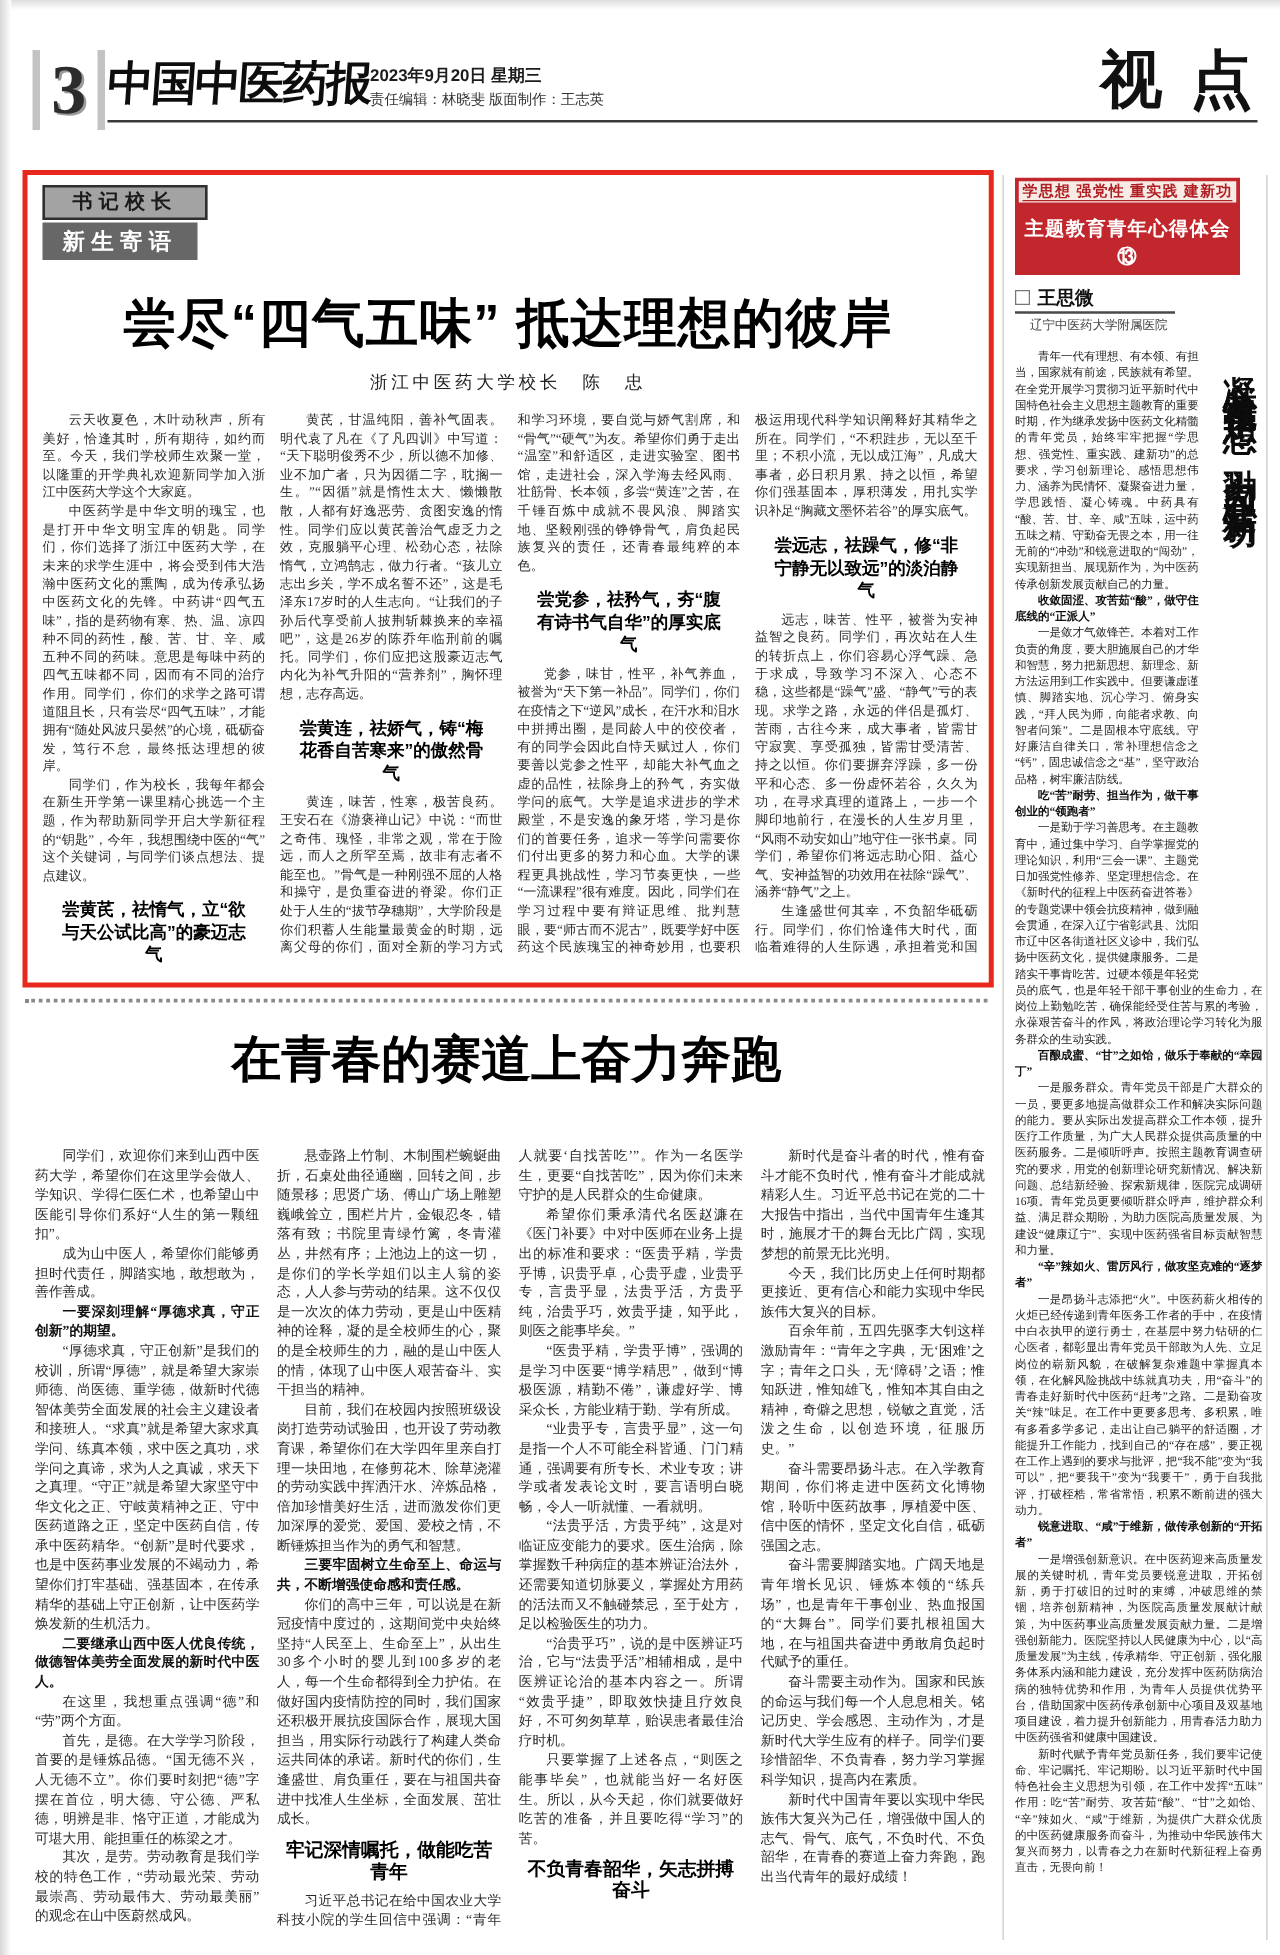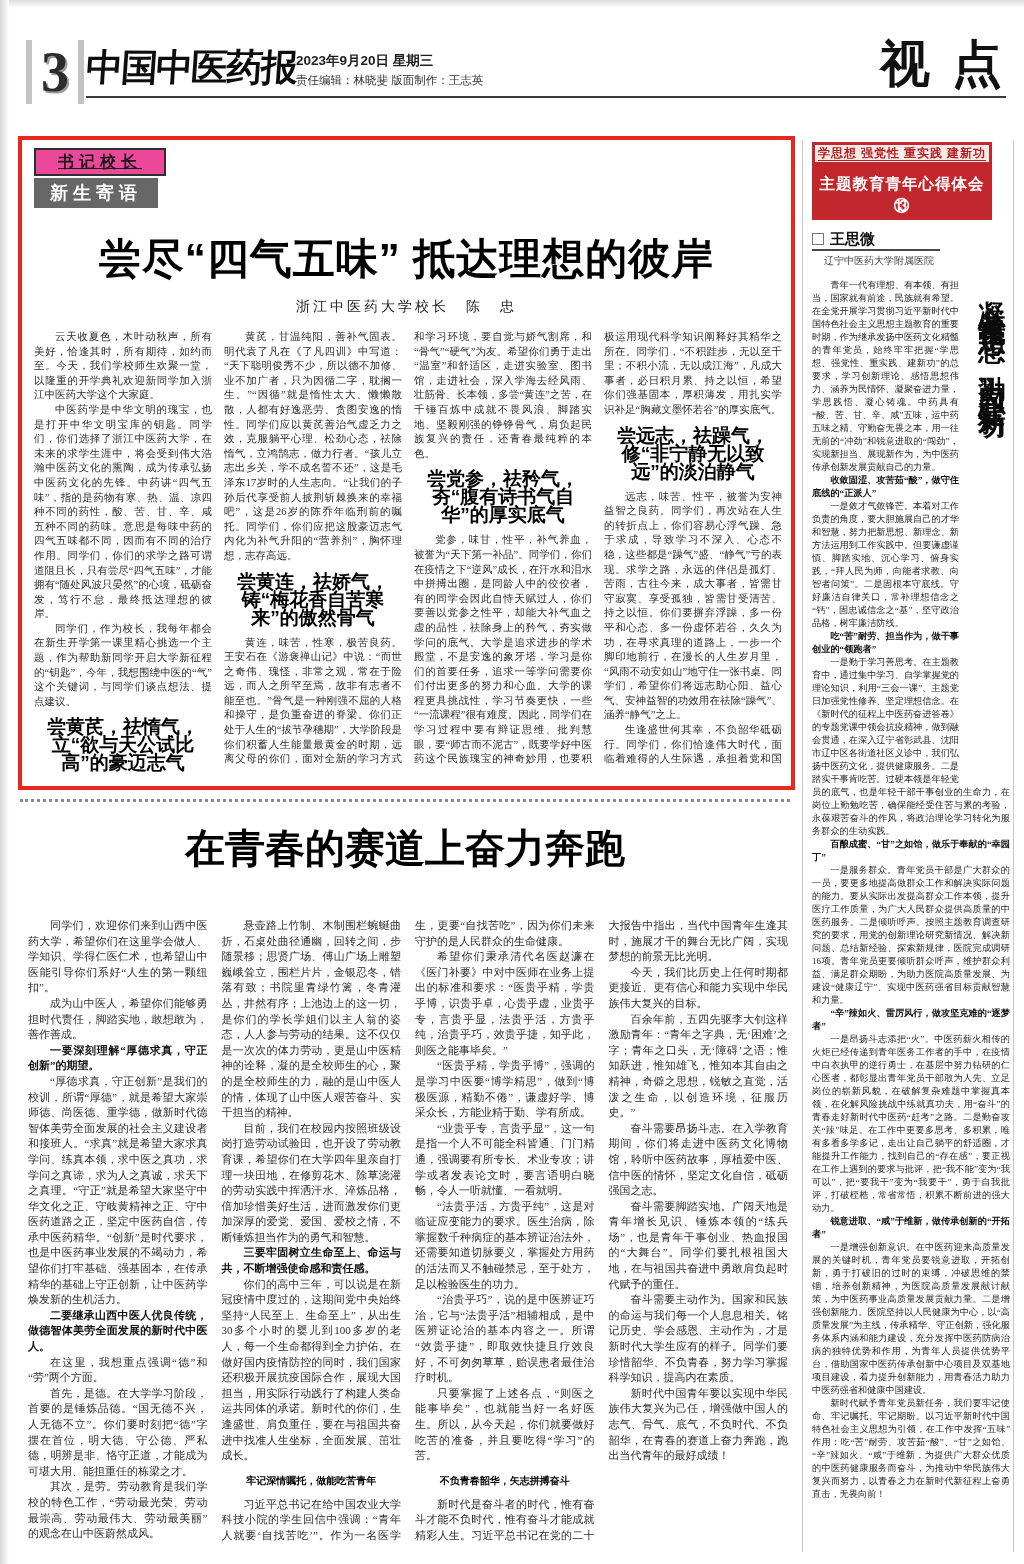--- a/index.html
+++ b/index.html
@@ -21,50 +21,50 @@
   .m-date{position:absolute;left:296px;top:52px;font:bold 13.5px/18px "Liberation Sans",sans-serif;color:#1c1c1c;white-space:nowrap;}
   .m-editors{position:absolute;left:296px;top:72px;font:11.5px/16px "Liberation Sans",sans-serif;color:#333;white-space:nowrap;}
   .section-title{position:absolute;left:880px;top:36px;
                  font:bold 50px/56px "Liberation Sans",sans-serif;color:#111;
                  letter-spacing:22px;white-space:nowrap;}
   .header-rule{position:absolute;left:86px;top:96px;width:920px;border-top:2px solid #3a3a3a;}
 
   
   .red-box{position:absolute;left:18px;top:136px;width:769px;height:646px;
            border:4px solid #e8281e;background:#fff;}
-  .tag1{position:absolute;left:12px;top:8px;width:128px;height:24px;background:#ec4899;
+  .tag1{position:absolute;left:12px;top:8px;width:128px;height:24px;background:#a3a3a3;
         border:2px solid #2f2f2f;font:bold 16px/24px "Liberation Sans",sans-serif;
-        text-align:center;letter-spacing:5px;color:#1a1a1a;text-decoration:underline;}
+        text-align:center;letter-spacing:5px;color:#1a1a1a;}
   .tag2{position:absolute;left:12px;top:38px;width:124px;height:30px;background:#676767;
         color:#fff;font:bold 18px/30px "Liberation Serif",serif;text-align:center;letter-spacing:5px;}
   .t-headline{position:absolute;left:0;top:94px;width:100%;text-align:center;
               font:900 42px/50px "Liberation Sans",sans-serif;color:#000;letter-spacing:1px;white-space:nowrap;}
   .t-byline{position:absolute;left:0;top:158px;width:100%;text-align:center;
             font:14px/18px "Liberation Serif",serif;letter-spacing:3px;color:#222;}
   .t-body{position:absolute;left:12px;top:190px;width:748px;height:446px;
           column-count:4;column-gap:12px;column-fill:auto;overflow:hidden;
           font-size:10.5px;line-height:14.6px;text-align:justify;color:#2b2b2b;}
 
   
   .blk-p{margin:0;text-indent:2em;}
   .blk-hb{margin:0;text-indent:2em;font-weight:bold;color:#111;}
   .blk-hc{font-family:"Liberation Sans",sans-serif;font-weight:bold;color:#000;
-          text-align:center;text-indent:0;margin:9px 13px;font-size:19px;line-height:18px;}
+          text-align:center;text-indent:0;margin:9px 13px;font-size:14px;line-height:18px;}
 
   .dotted-rule{position:absolute;left:20px;top:799px;width:770px;border-top:3px dotted #8a8a8a;}
 
   
   .b-headline{position:absolute;left:20px;top:824px;width:770px;text-align:center;
               font:900 40px/48px "Liberation Sans",sans-serif;color:#000;white-space:nowrap;}
   .b-byline{position:absolute;left:20px;top:886px;width:770px;text-align:center;
             font:13.5px/18px "Liberation Serif",serif;letter-spacing:2px;color:#222;}
   .b-body{position:absolute;left:28px;top:918px;width:760px;height:634px;
           column-count:4;column-gap:14px;column-fill:auto;overflow:hidden;
           font-size:11px;line-height:15.6px;text-align:justify;color:#2b2b2b;}
-  .b-body .blk-hc{font-size:10px;line-height:17px;margin:8px 2px;text-align:center;}
+  .b-body .blk-hc{font-size:15px;line-height:17px;margin:8px 2px;text-align:center;}
 
   
   .v-rule-a{position:absolute;left:802px;top:140px;height:1412px;border-left:1px solid #c9c9c9;}
   .v-rule-b{position:absolute;left:1013px;top:140px;height:1412px;border-left:1px solid #c9c9c9;}
   .sidebar{position:absolute;left:812px;top:142px;width:198px;height:1410px;overflow:hidden;}
   .theme-box{width:174px;background:#c1272d;padding:3px;}
   .theme-l1{background:#f8ebe6;color:#b01f24;font:bold 12px/17px "Liberation Serif",serif;
             text-align:center;letter-spacing:1px;}
   .theme-l1 span{border-bottom:1px solid #b01f24;}
   .theme-l2{color:#fff;font:bold 15.5px/22px "Liberation Sans",sans-serif;text-align:center;letter-spacing:1px;padding-top:11px;}

